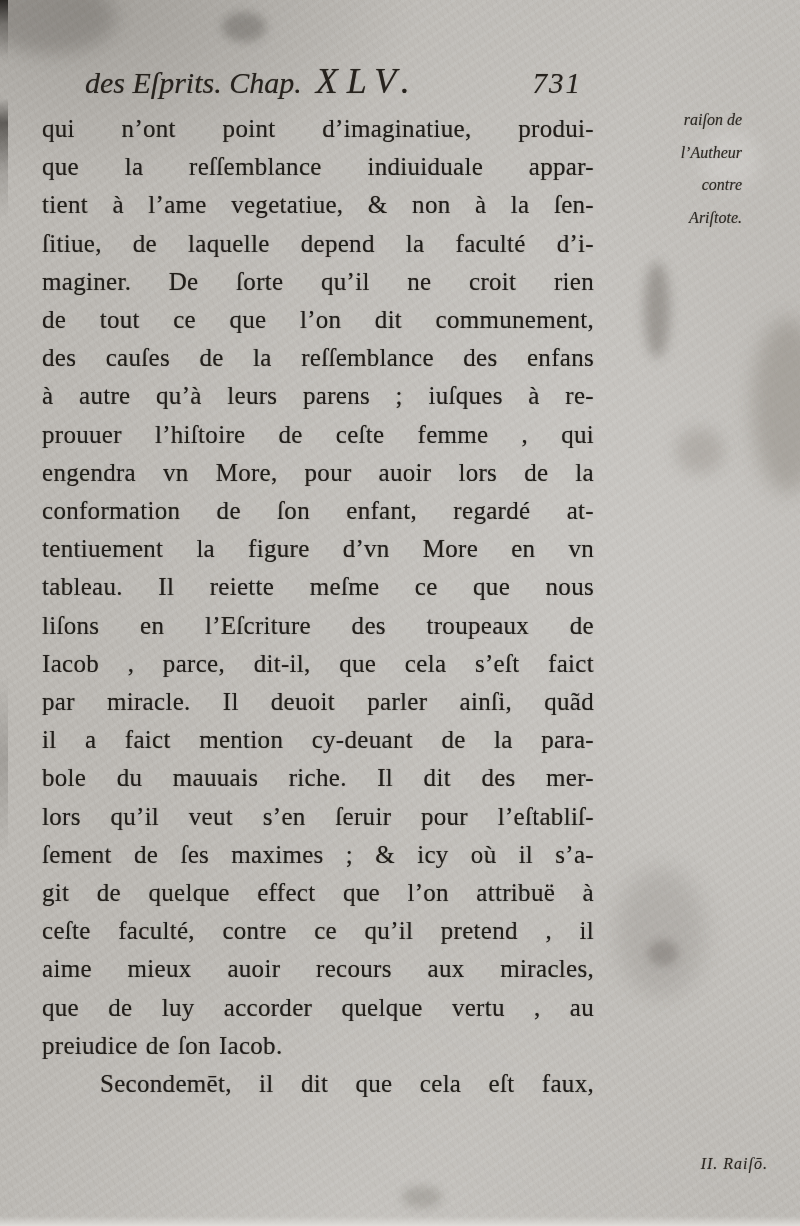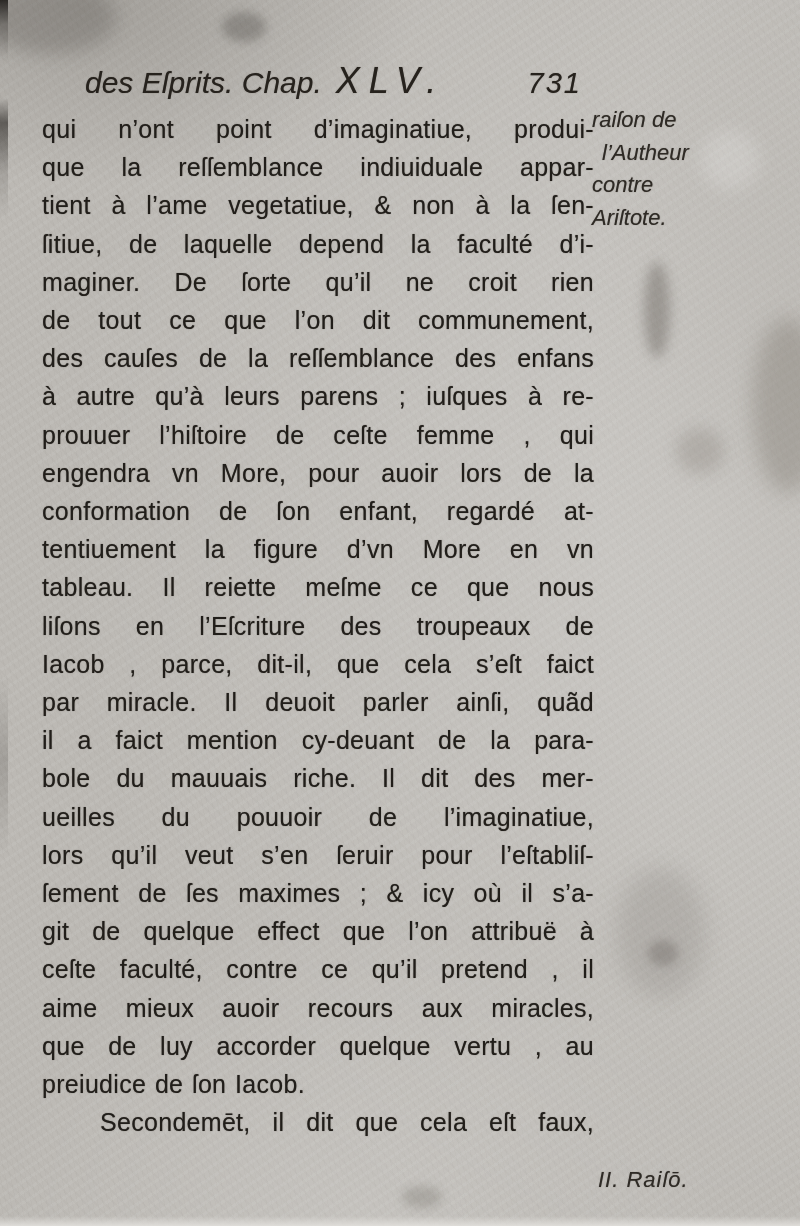--- a/index.html
+++ b/index.html
@@ -9,21 +9,21 @@
     overflow:hidden;
     background-color:#bcb9b4;
     background-image:
       radial-gradient(ellipse 520px 300px at 12% 0%, rgba(72,68,62,0.22), transparent 62%),
       radial-gradient(ellipse 900px 1100px at 88% 42%, rgba(255,255,255,0.22), transparent 72%),
       radial-gradient(ellipse 520px 420px at 45% 99%, rgba(255,255,255,0.14), transparent 70%),
       radial-gradient(ellipse 300px 600px at 100% 30%, rgba(120,114,106,0.16), transparent 70%),
       repeating-linear-gradient(47deg, rgba(120,115,108,0.045) 0 2px, rgba(0,0,0,0) 2px 7px),
       repeating-linear-gradient(-33deg, rgba(255,255,255,0.05) 0 3px, rgba(0,0,0,0) 3px 9px),
       repeating-linear-gradient(78deg, rgba(105,100,94,0.035) 0 1px, rgba(0,0,0,0) 1px 5px);
-    font-family:Liberation Sans, sans-serif;
+    font-family:Liberation Serif, serif;
     color:#211e1a;
   }
   .header{
     position:absolute;left:85px;top:60px;width:497px;
     display:flex;align-items:baseline;
     font-style:italic;font-size:30px;
     color:#26221d;
     text-shadow:0 0 1px rgba(45,40,34,0.55);
     white-space:nowrap;
   }
@@ -33,27 +33,28 @@
     position:absolute;left:42px;top:110px;width:552px;
     font-size:25px;line-height:38.2px;
     letter-spacing:0.3px;word-spacing:1.5px;
     text-shadow:0 0 1px rgba(40,35,28,0.6);
   }
   .line{text-align:justify;text-align-last:justify;white-space:normal;}
   .line.short{text-align:left;text-align-last:left;}
   .line.indent{text-indent:58px;}
   .mnote{
     position:absolute;
-    font-style:italic;font-size:22px;line-height:32.5px;
+    font-style:italic;font-size:16px;line-height:32.5px;
     color:#2e2a25;
     text-shadow:0 0 1px rgba(50,45,38,0.5);
+    text-align:right;
   }
   .mnote1{left:592px;top:104px;width:150px;}
   .mnote1 .n-line2{padding-left:10px;}
-  .mnote2{left:598px;top:1148px;width:170px;letter-spacing:1px;margin-top:16px;}
+  .mnote2{left:598px;top:1148px;width:170px;letter-spacing:1px;}
   .stain{position:absolute;border-radius:50%;pointer-events:none;}
   .edge-left{
     position:absolute;left:0;top:0;width:8px;height:100%;
     background:linear-gradient(to bottom,
       rgba(18,16,14,0.85) 0%, rgba(18,16,14,0.25) 2%, rgba(0,0,0,0) 5%,
       rgba(0,0,0,0) 8%, rgba(25,22,19,0.55) 10%, rgba(25,22,19,0.15) 14%,
       rgba(0,0,0,0) 18%, rgba(0,0,0,0) 55%, rgba(40,37,33,0.18) 62%,
       rgba(0,0,0,0) 70%, rgba(0,0,0,0) 100%);
   }
   .edge-bottom{
@@ -97,21 +98,20 @@
     <div class="line">prouuer l’hiſtoire de ceſte femme , qui</div>
     <div class="line">engendra vn More, pour auoir lors de la</div>
     <div class="line">conformation de ſon enfant, regardé at-</div>
     <div class="line">tentiuement la figure d’vn More en vn</div>
     <div class="line">tableau. Il reiette meſme ce que nous</div>
     <div class="line">liſons en l’Eſcriture des troupeaux de</div>
     <div class="line">Iacob , parce, dit-il, que cela s’eſt faict</div>
     <div class="line">par miracle. Il deuoit parler ainſi, quãd</div>
     <div class="line">il a faict mention cy-deuant de la para-</div>
     <div class="line">bole du mauuais riche. Il dit des mer-</div>
-    <div class="line">ueilles du pouuoir de l’imaginatiue,</div>
     <div class="line">lors qu’il veut s’en ſeruir pour l’eſtabliſ-</div>
     <div class="line">ſement de ſes maximes ; &amp; icy où il s’a-</div>
     <div class="line">git de quelque effect que l’on attribuë à</div>
     <div class="line">ceſte faculté, contre ce qu’il pretend , il</div>
     <div class="line">aime mieux auoir recours aux miracles,</div>
     <div class="line">que de luy accorder quelque vertu , au</div>
     <div class="line short">preiudice de ſon Iacob.</div>
     <div class="line indent">Secondemēt, il dit que cela eſt faux,</div>
   </div>
 

